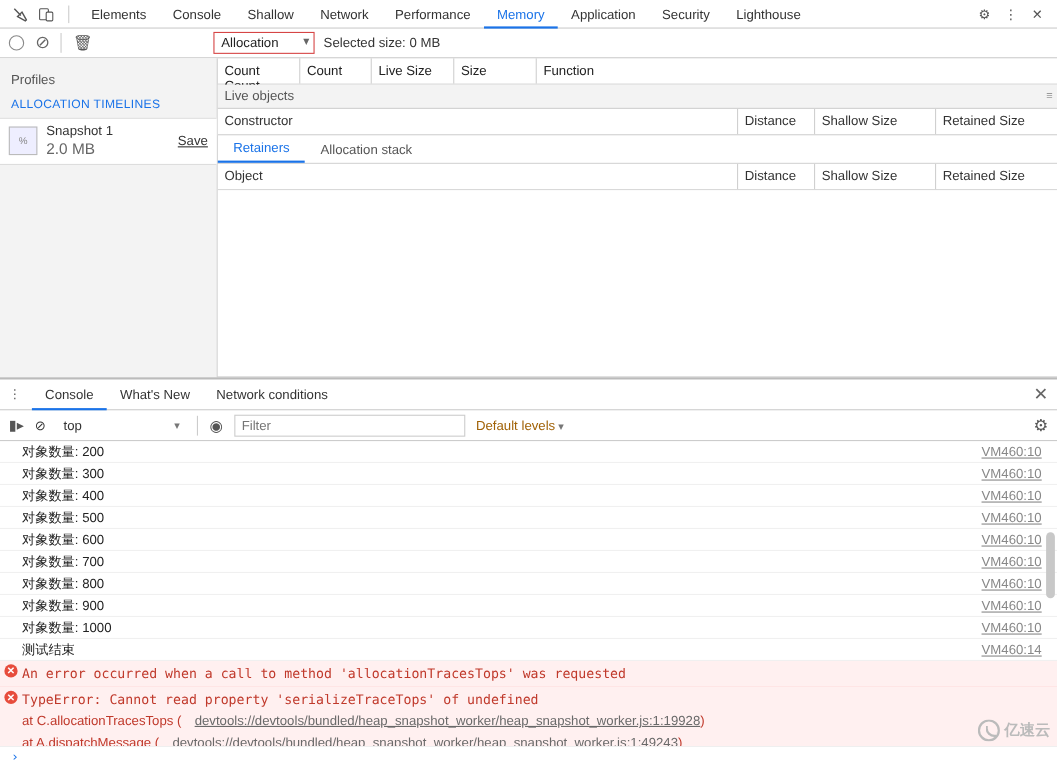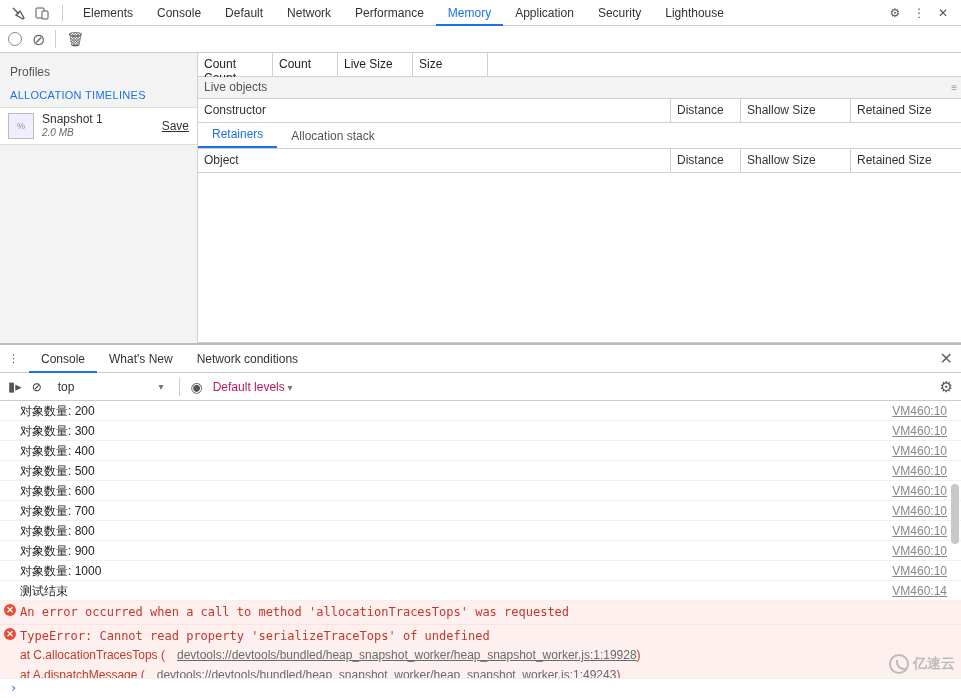--- a/index.html
+++ b/index.html
@@ -19,21 +19,21 @@
 .selbox { width:92px; height:20px; border:1px solid #d64545; padding:2px 18px 2px 6px; position:relative; font-size:12px; cursor:pointer; color:#222; }
 .selbox::after { content:"▾"; position:absolute; right:4px; top:1px; font-size:11px; color:#666; }
 .selsize { color:#333; }
 .main { flex:1; display:flex; min-height:0; }
 .sidebar { width:198px; border-right:1px solid #d0d0d0; background:#f3f3f3; padding-top:8px; display:flex; flex-direction:column; }
 .sidebar .hdr { padding:4px 10px; color:#555; }
 .sidebar .hdr2 { padding:6px 10px; color:#1a73e8; font-size:11px; letter-spacing:.3px; }
 .snap { display:flex; align-items:center; padding:4px 8px; background:#fff; border-top:1px solid #ddd; border-bottom:1px solid #ddd; }
 .snap .thumb { width:26px; height:26px; border:1px solid #bbb; background:#eef; margin-right:8px; font-size:9px; display:flex; align-items:center; justify-content:center; color:#888; }
 .snap .meta { flex:1; line-height:1.25; }
-.snap .meta .sz { color:#666; font-size:10px;font-style:italic; }
+.snap .meta .sz { color:#666; font-size:14px; }
 .snap .save { color:#333; text-decoration:underline; cursor:pointer; }
 .content { flex:1; display:flex; flex-direction:column; border-bottom:1px solid #d0d0d0; }
 .colrow { height:24px; display:flex; border-bottom:1px solid #d0d0d0; }
 .colrow > div { border-right:1px solid #d0d0d0; padding:4px 6px; color:#222; }
 .bar { height:22px; border-bottom:1px solid #d0d0d0; background:#f3f3f3; padding:3px 6px; color:#555; position:relative; }
 .bar .ham { position:absolute; right:6px; top:5px; color:#999; letter-spacing:-2px; font-size:10px; }
 .tblhdr { height:24px; display:flex; border-bottom:1px solid #d0d0d0; background:#fff; }
 .tblhdr > div { border-right:1px solid #d0d0d0; padding:4px 6px; }
 .c1 { flex:1; } .c2 { width:70px; } .c3 { width:110px; } .c4 { width:110px; border-right:none !important; }
 .subtabs { height:26px; display:flex; border-bottom:1px solid #d0d0d0; align-items:end; }
@@ -44,21 +44,21 @@
 .dtabs { height:28px; border-bottom:1px solid #ccc; display:flex; align-items:center; padding:0 8px; }
 .dtabs .dsp { margin-right:10px; cursor:pointer; color:#555; font-size:11px; }
 .dtab { padding:0 12px; height:28px; line-height:28px; color:#333; cursor:pointer; }
 .dtab.active { border-bottom:2px solid #1a73e8; }
 .dclose { margin-left:auto; font-size:16px; color:#666; cursor:pointer; }
 .dtool { height:28px; border-bottom:1px solid #ccc; display:flex; align-items:center; padding:0 8px; gap:10px; }
 .dtool .ctx { display:flex; align-items:center; gap:4px; padding:2px 6px; cursor:pointer; color:#333; }
 .dtool .ctx::after { content:"▾"; font-size:10px; color:#777; margin-left:80px; }
 .dtool .eye { font-size:14px; color:#555; }
 .dtool input { width:210px; height:20px; border:1px solid #ccc; padding:2px 6px; font-size:12px; }
-.dtool .lvls { color:#be185d; cursor:pointer; }
+.dtool .lvls { color:#a16207; cursor:pointer; }
 .dtool .lvls::after { content:" ▾"; font-size:10px; color:#777; }
 .dtool .gear { margin-left:auto; font-size:15px; color:#555; cursor:pointer; }
 .logs { flex:1; overflow:auto; font-family:Menlo,Consolas,monospace; font-size:12px; position:relative; }
 .logrow { display:flex; height:20px; line-height:20px; border-bottom:1px solid #f0f0f0; padding:0 8px 0 20px; }
 .logrow .msg { flex:1; white-space:pre; color:#222; }
 .logrow .src { color:#888; text-decoration:underline; cursor:pointer; padding-right:6px; }
 .err { background:#fff0f0; border-bottom:1px solid #ffe0e0; color:#c0392b; padding:2px 8px 2px 20px; font-family:Menlo,Consolas,monospace; font-size:12px; line-height:1.6; position:relative; }
 .err .eicon { position:absolute; left:4px; top:3px; width:12px; height:12px; background:#e74c3c; border-radius:50%; color:#fff; font-size:9px; text-align:center; line-height:12px; font-weight:bold; }
 .err a { color:#6a6a6a; text-decoration:underline;padding-left:12px; }
 .prompt { height:20px; padding:2px 10px; color:#1a73e8; font-family:monospace; border-top:1px solid #eee; }
@@ -80,38 +80,42 @@
   </span>
   <span class="ic">
     <svg width="14" height="14" viewBox="0 0 14 14">
         <rect x="1" y="2" width="8" height="10" rx="1" fill="none" stroke="#555"></rect>
         <rect x="7" y="5" width="6" height="8" rx="1" fill="#fff" stroke="#555"></rect>
       </svg>
   </span>
   <span class="sep"></span>
   <div class="tab">Elements</div>
     <div class="tab">Console</div>
-    <div class="tab">Default</div>
+    <div class="tab">Shallow</div>
     <div class="tab">Network</div>
     <div class="tab">Performance</div>
     <div class="tab active">Memory</div>
     <div class="tab">Application</div>
     <div class="tab">Security</div>
     <div class="tab">Lighthouse</div>
   <span class="spacer"></span>
   <span class="ic">⚙</span>
   <span class="ic">⋮</span>
   <span class="ic">✕</span>
 </div>
 
 <div class="toolbar">
   <span class="circ"></span>
   <span class="nosym">⊘</span>
   <span class="vsep"></span>
   <span class="trash">🗑</span>
+  <div class="sel-wrap">
+    <div class="selbox">Allocation</div>
+    <span class="selsize">Selected size: 0 MB</span>
+  </div>
 </div>
 
 <div class="main">
   <div class="sidebar">
     <div class="hdr">Profiles</div>
     <div class="hdr2">ALLOCATION TIMELINES</div>
     <div class="snap">
       <div class="thumb">%</div>
       <div class="meta">
         <div>Snapshot 1</div>
@@ -120,20 +124,21 @@
       <span class="save">Save</span>
     </div>
   </div>
 
   <div class="content">
     <div class="colrow">
       <div style="width:75px">Count Count</div>
       <div style="width:65px">Count</div>
       <div style="width:75px">Live Size</div>
       <div style="width:75px">Size</div>
+      <div style="flex:1;border-right:none">Function</div>
     </div>
     <div class="bar">
       <span>Live objects</span>
       <span class="ham">≡</span>
     </div>
     <div class="tblhdr">
       <div class="c1">Constructor</div>
       <div class="c2">Distance</div>
       <div class="c3">Shallow Size</div>
       <div class="c4">Retained Size</div>
@@ -159,20 +164,21 @@
       <div class="dtab">What's New</div>
       <div class="dtab">Network conditions</div>
     <span class="dclose">✕</span>
   </div>
   <div class="dtool">
     <span style="font-size:13px;color:#555">▮▸</span>
     <span class="nosym">⊘</span>
     <span class="ctx">top</span>
     <span style="width:1px;height:18px;background:#ccc"></span>
     <span class="eye">◉</span>
+    <input placeholder="Filter" style="">
     <span class="lvls">Default levels</span>
     <span class="gear">⚙</span>
   </div>
   <div class="logs">
     <div class="logrow">
         <span class="msg">对象数量: 200</span>
         <span class="src">VM460:10</span>
       </div>
       <div class="logrow">
         <span class="msg">对象数量: 300</span>

